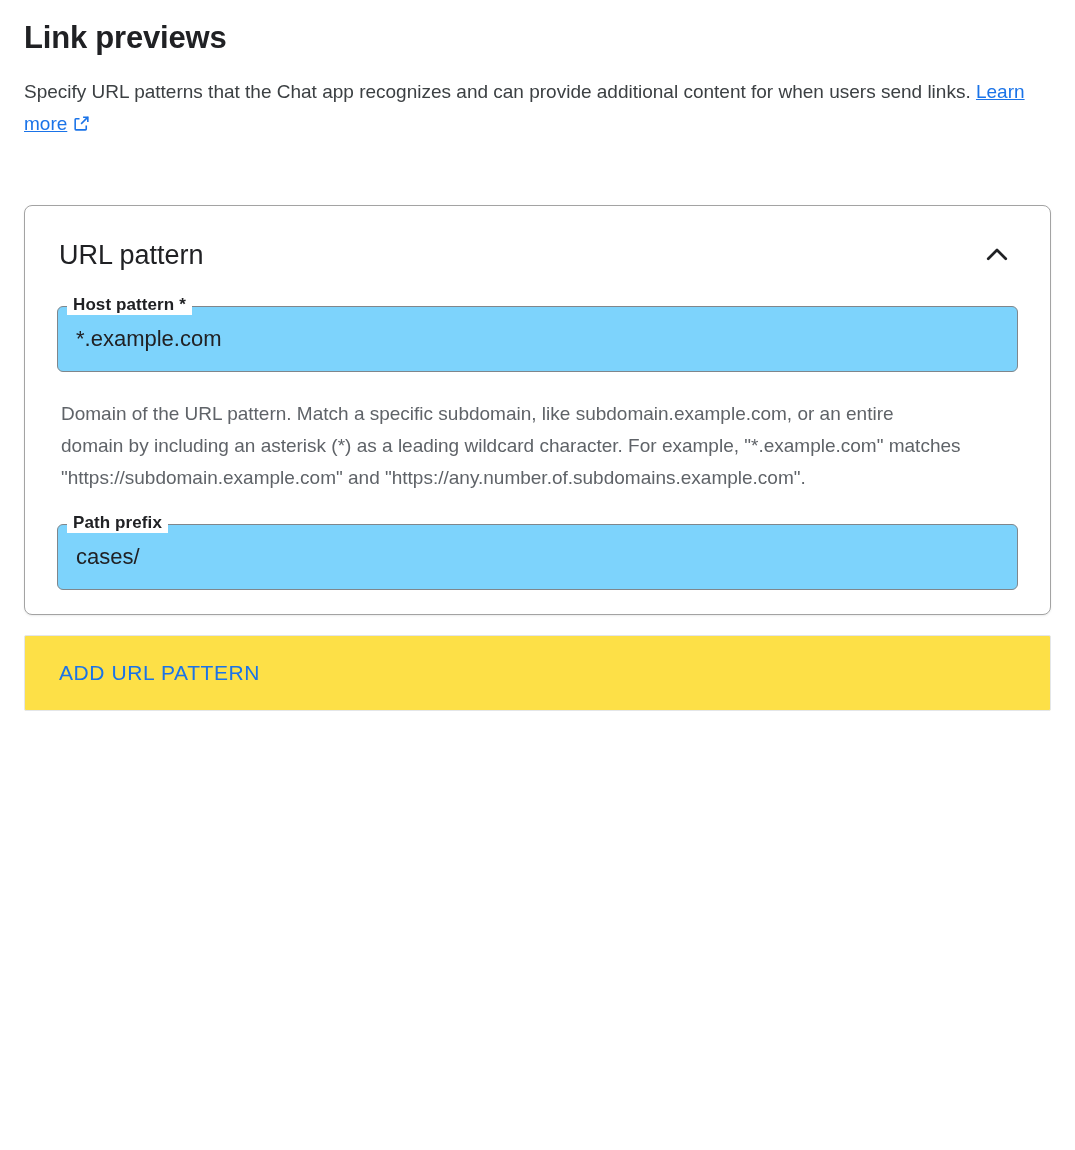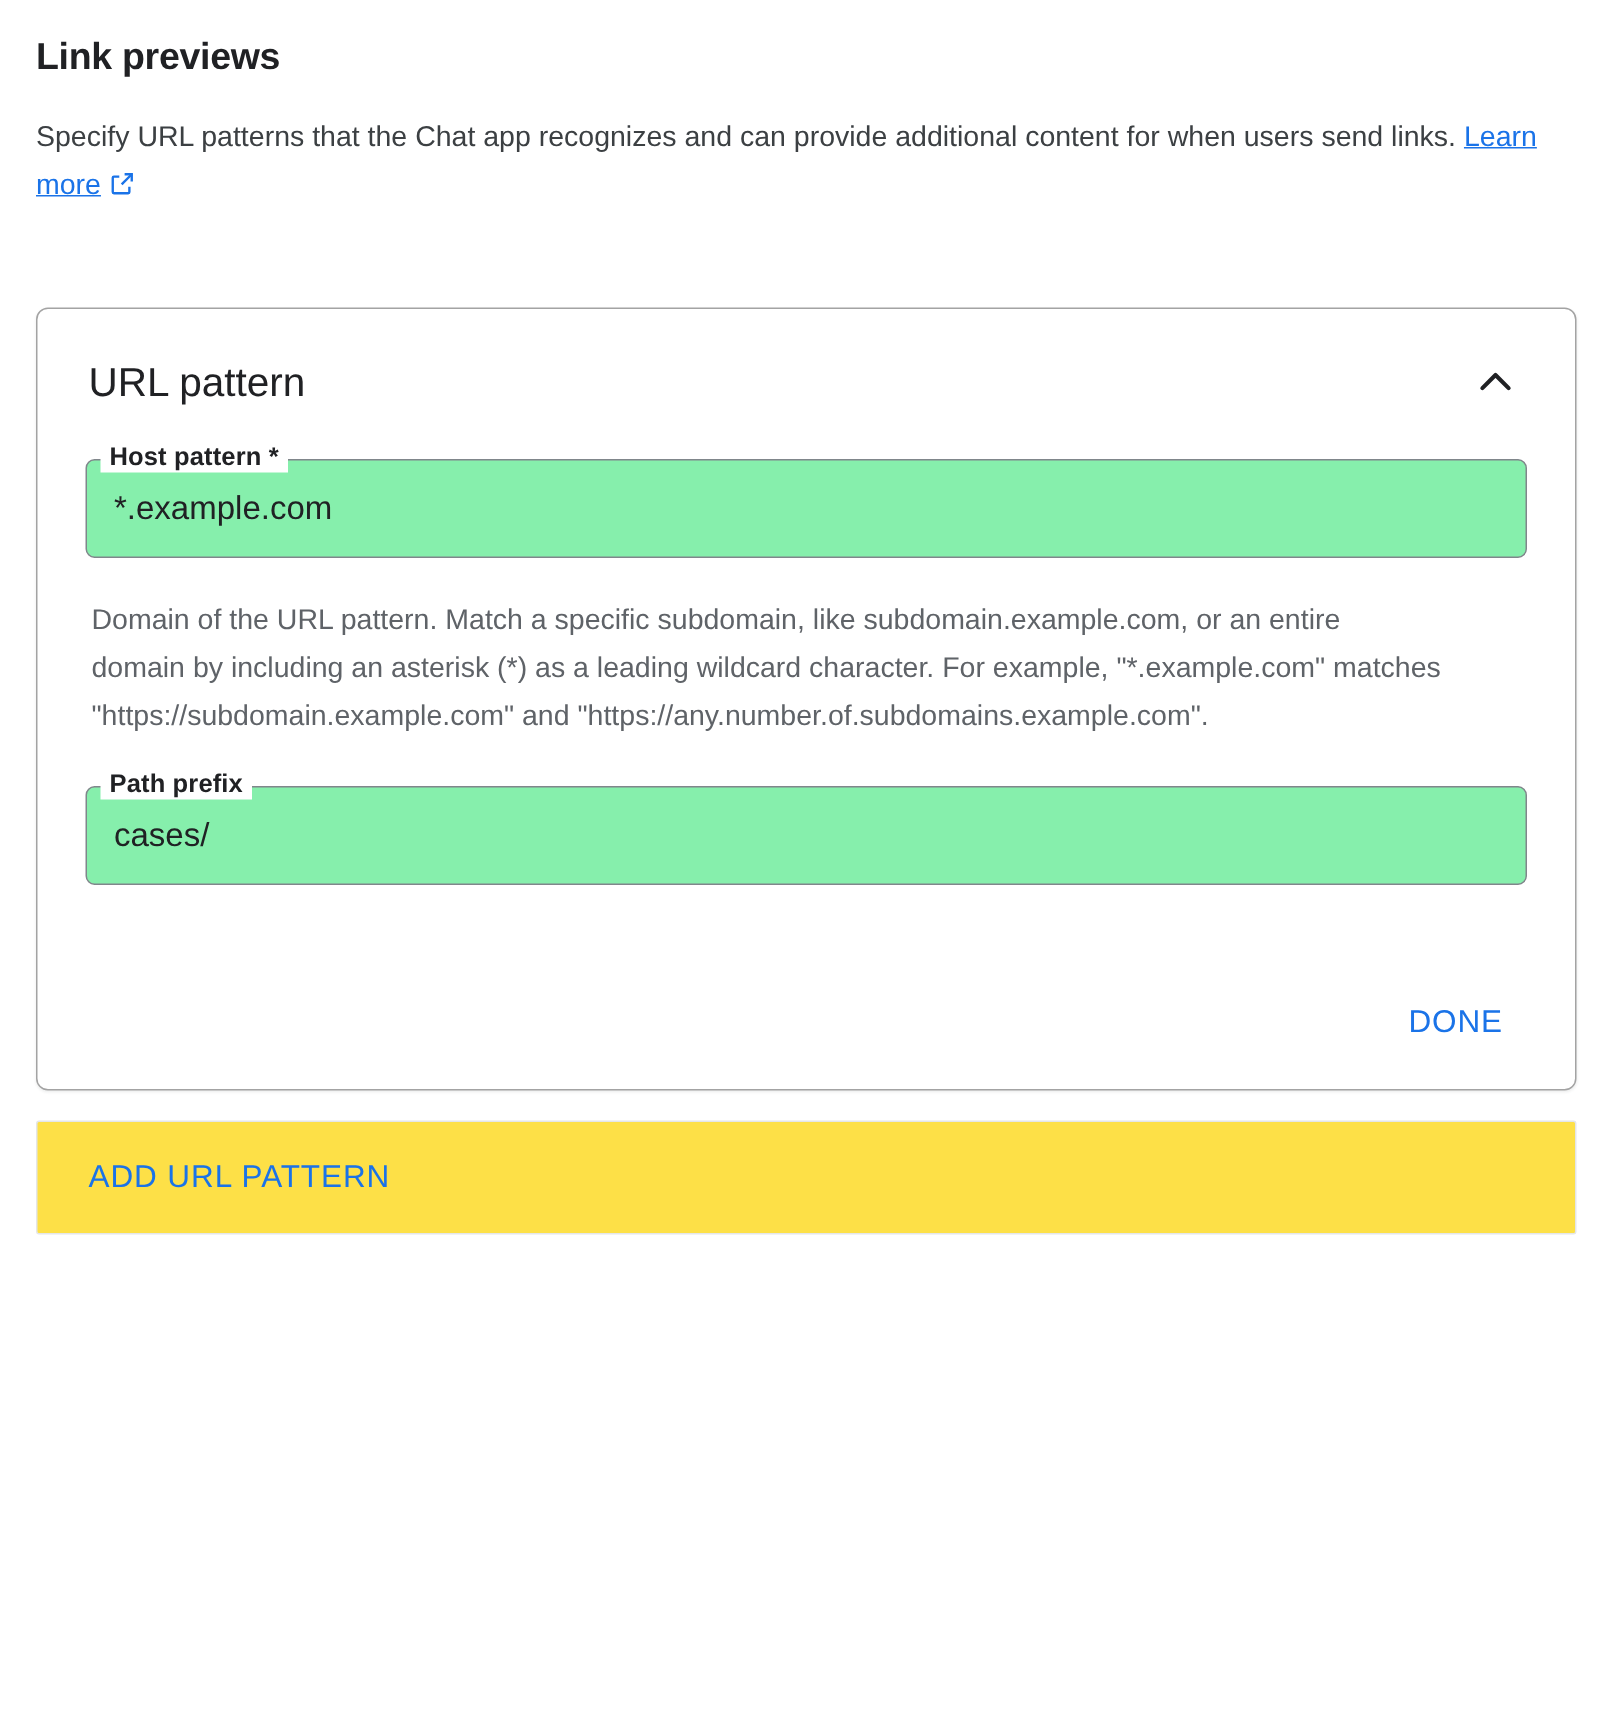--- a/index.html
+++ b/index.html
@@ -15,21 +15,21 @@
     color: #202124;
     position: relative;
     overflow: hidden;
   }
 
   .page {
     padding: 18px 24px 0 24px;
   }
 
   .page-title {
-    font-size: 25px;
+    font-size: 31px;
     line-height: 40px;
     font-weight: 700;
     letter-spacing: -0.2px;
     color: #202124;
     margin: 0 0 18px 0;
   }
 
   .page-desc {
     font-size: 19px;
     line-height: 32px;
@@ -90,21 +90,21 @@
     position: relative;
   }
 
   .field-box {
     border: 1px solid #80868b;
     border-radius: 6px;
     height: 66px;
     display: flex;
     align-items: center;
     padding: 0 18px;
-    background: #86efac;
+    background: #7dd3fc;
   }
 
   .field-label {
     position: absolute;
     top: -11px;
     left: 10px;
     background: #fff;
     padding: 0 6px;
     font-size: 17px;
     font-weight: 700;
@@ -201,23 +201,20 @@
       <p class="field-help">Domain of the URL pattern. Match a specific subdomain, like subdomain.example.com, or an entire domain by including an asterisk (*) as a leading wildcard character. For example, "*.example.com" matches "https://subdomain.example.com" and "https://any.number.of.subdomains.example.com".</p>
     </div>
 
     <div class="field">
       <span class="field-label">Path prefix</span>
       <div class="field-box">
         <input class="field-input" type="text" value="cases/" style="">
       </div>
     </div>
 
-    <div class="card-actions">
-      <button class="text-button">DONE</button>
-    </div>
 
   </div>
 
   <div class="add-bar">
     <button class="text-button">ADD URL PATTERN</button>
   </div>
 
 </div>
 
 </body></html>

